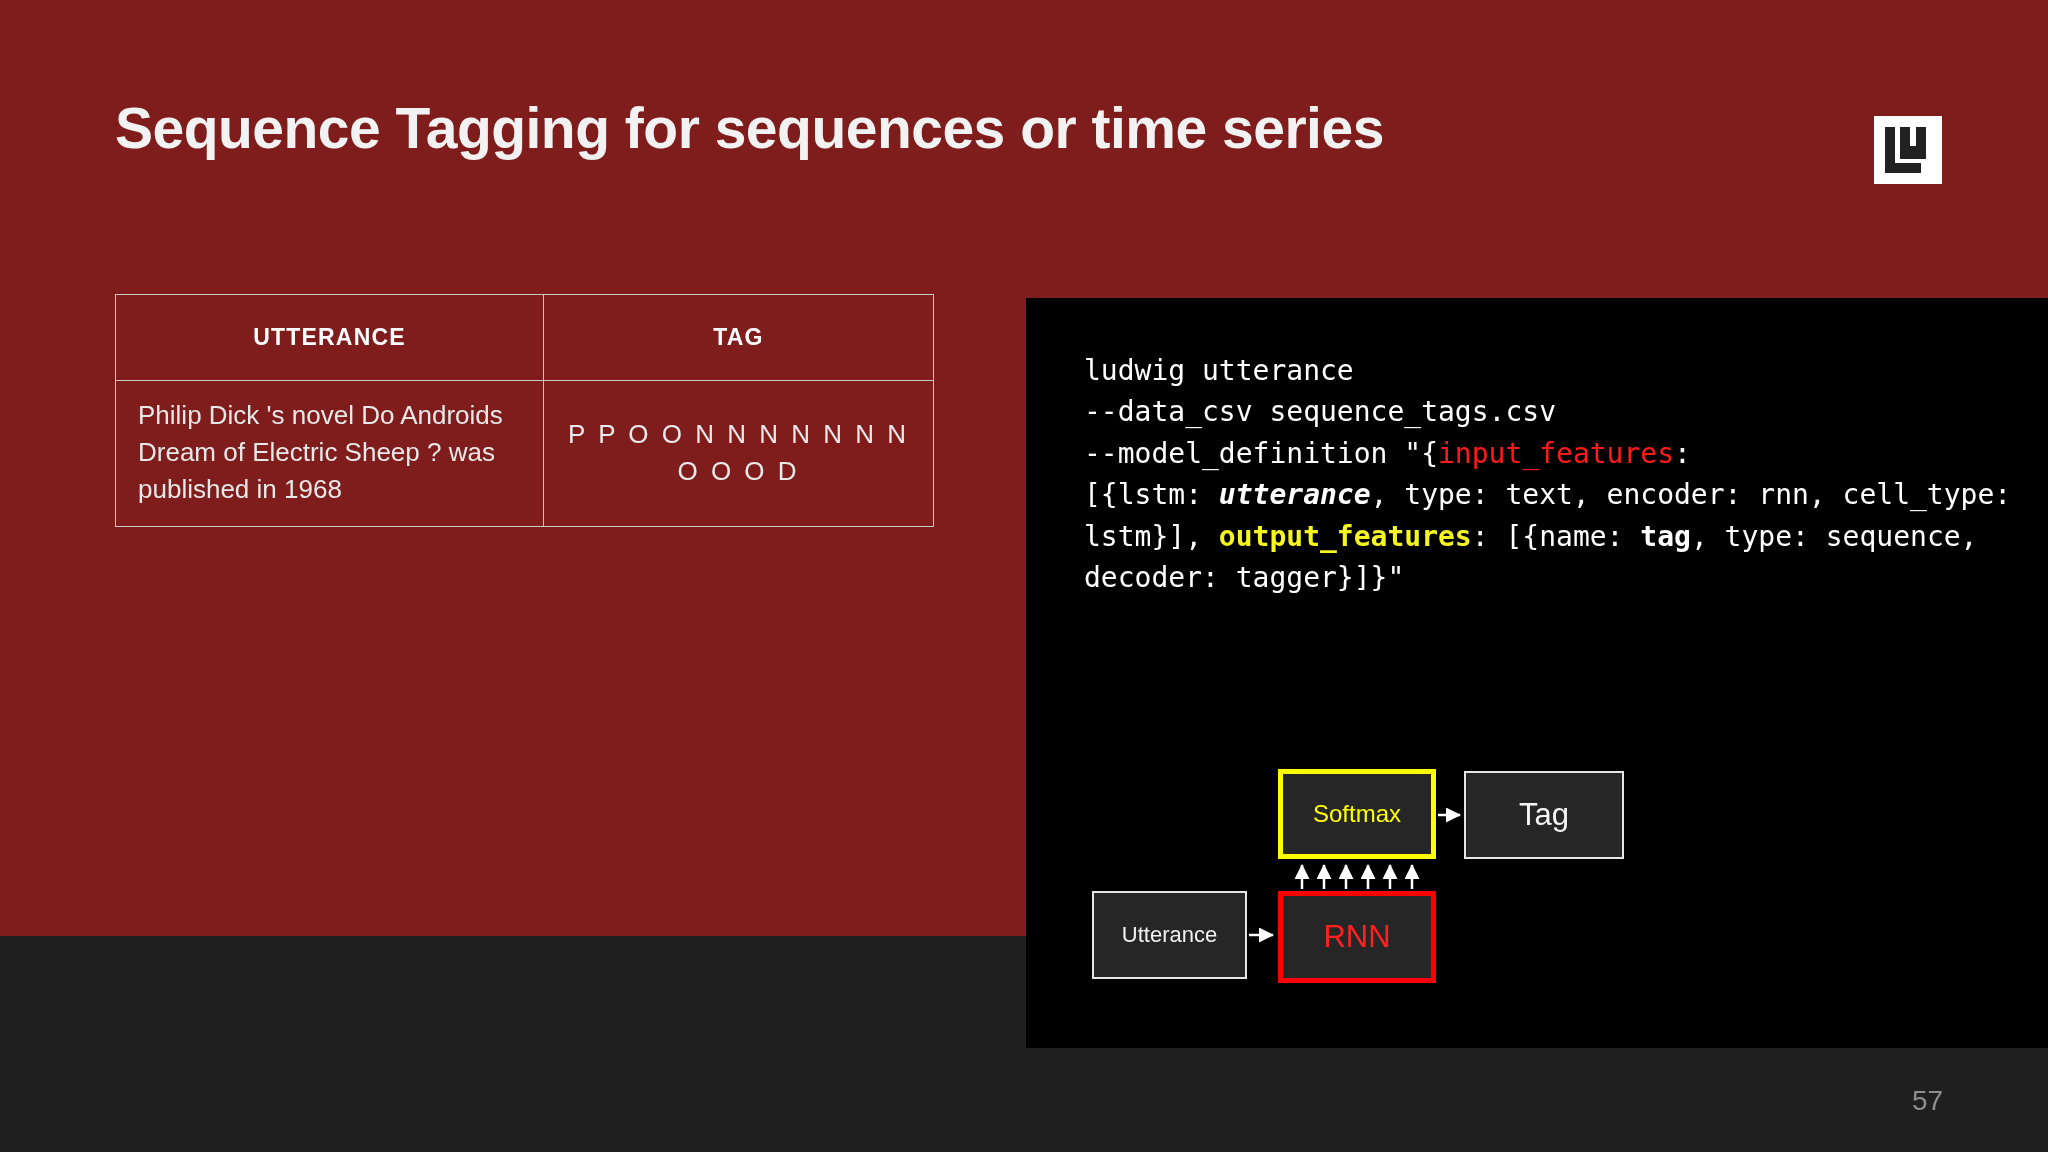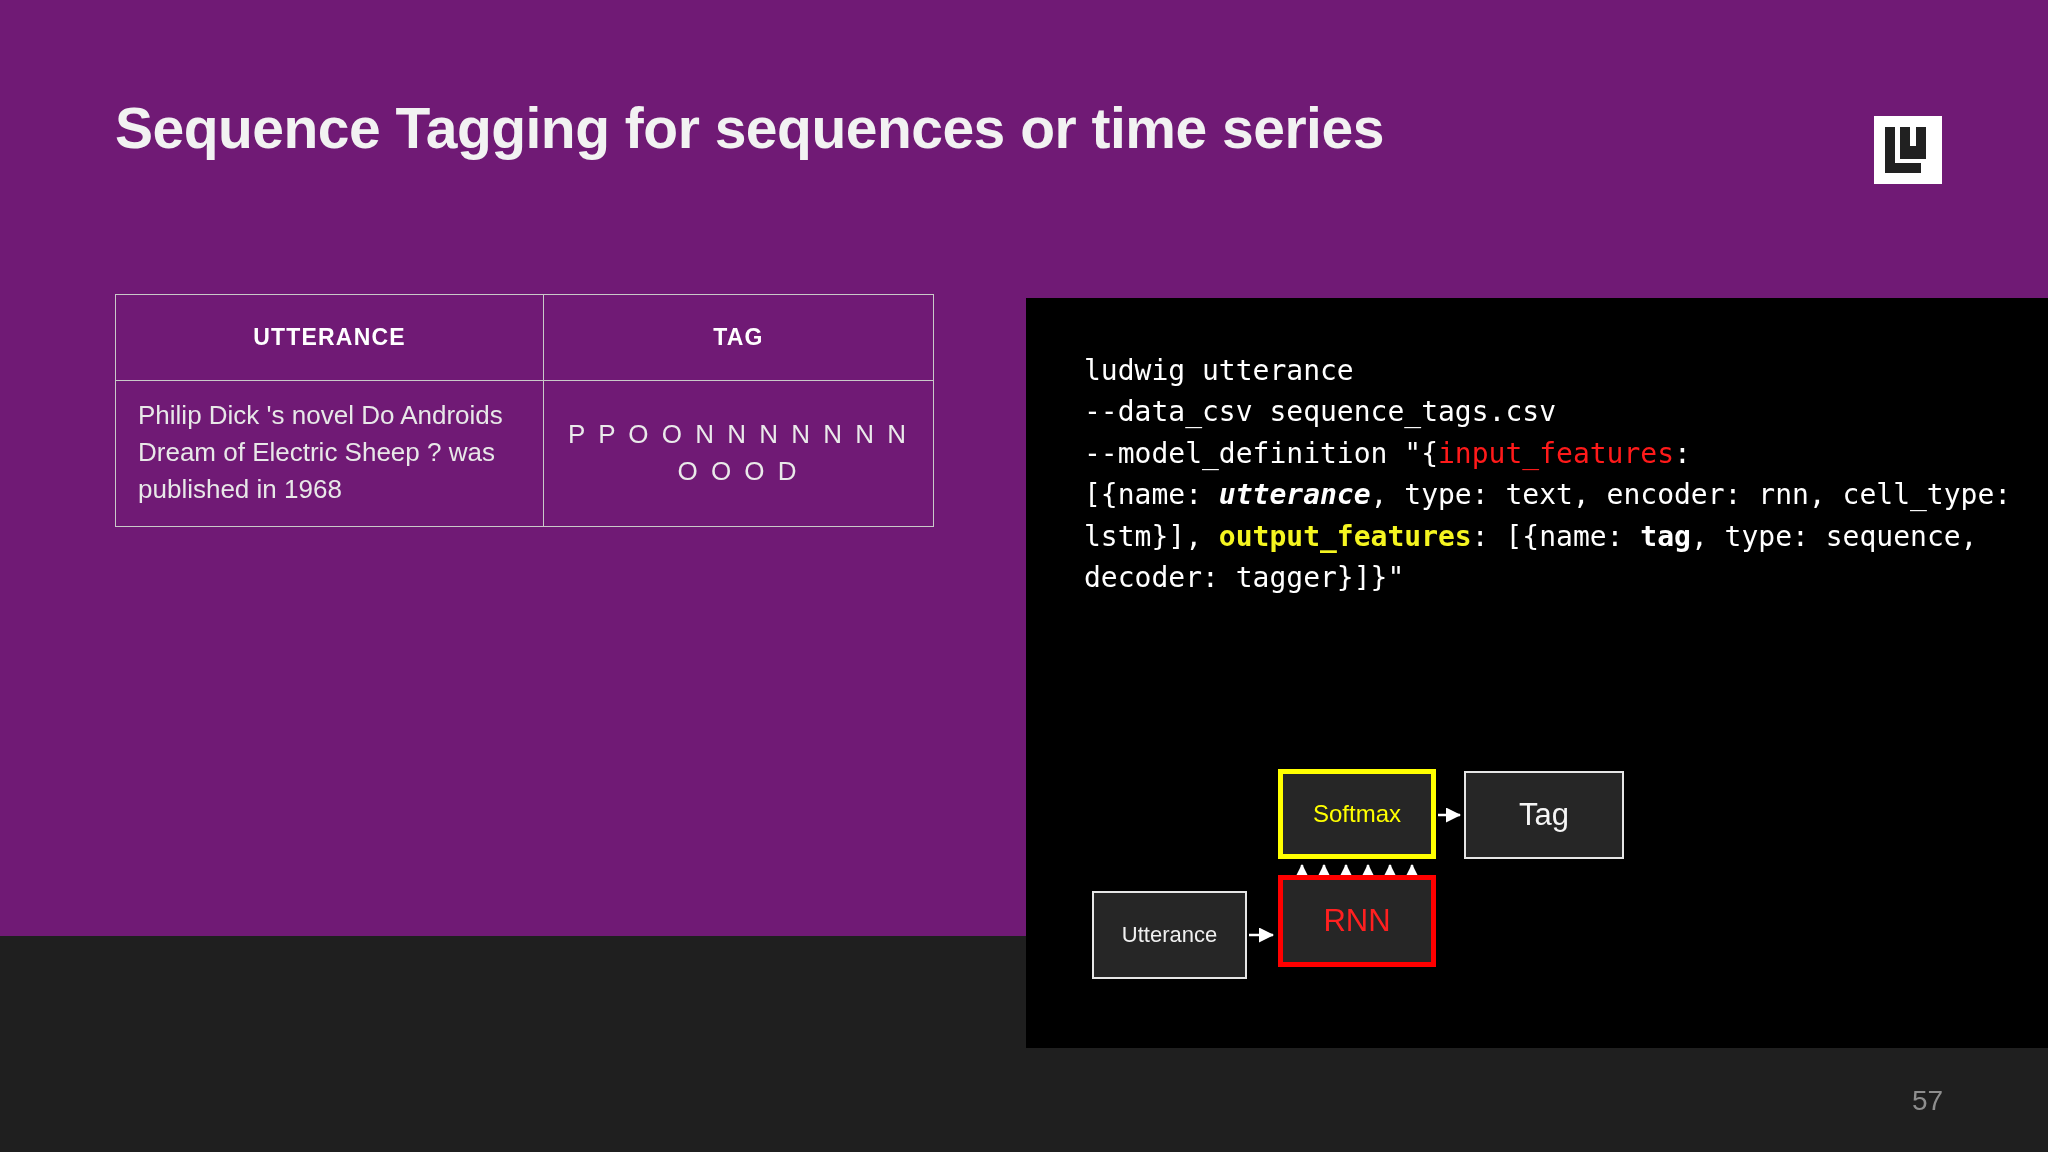--- a/index.html
+++ b/index.html
@@ -9,21 +9,21 @@
     height: 1152px;
     background: #1f1f1f;
     font-family: "Liberation Sans", sans-serif;
     overflow: hidden;
   }
 
   .slide {
     position: relative;
     width: 2048px;
     height: 936px;
-    background: #701a75;
+    background: #7f1d1d;
   }
 
   
   .slide-title {
     position: absolute;
     left: 115px;
     top: 95px;
     font-size: 57px;
     font-weight: 700;
     color: #f2f2f2;
@@ -132,21 +132,21 @@
     font-family: "Liberation Sans", sans-serif;
   }
   .node-utterance {
     left: 12px; top: 136px;
     width: 155px; height: 88px;
     border: 2px solid #e6e6e6;
     color: #f0f0f0;
     padding: 0 16px;
   }
   .node-rnn {
-    left: 198px; top: 120px;
+    left: 198px; top: 136px;
     width: 158px; height: 92px;
     border: 5px solid #ff0000;
     color: #ff2020;
     font-size: 31px;
   }
   .node-softmax {
     left: 198px; top: 14px;
     width: 158px; height: 90px;
     border: 5px solid #ffff00;
     color: #ffff00;
@@ -202,21 +202,21 @@
         <td class="cell-utt">Philip Dick 's novel Do Androids Dream of Electric Sheep ? was published in 1968</td>
         <td class="cell-tag">P P O O N N N N N N N O O O D</td>
       </tr>
     </tbody>
   </table>
 
   <div class="code-panel">
     <div class="code-block"><span>ludwig utterance</span>
 <span>--data_csv sequence_tags.csv</span>
 <span>--model_definition "{</span><span class="tok-red">input_features</span><span>:</span>
-<span>[{name: </span><span class="tok-bi">utterance</span><span>, type: text, encoder: rnn, cell_type: lstm}], </span><span class="tok-yellow">output_features</span><span>: [{name: </span><span class="tok-b">tag</span><span>, type: sequence, decoder: tagger}]}"</span></div>
+<span>[{lstm: </span><span class="tok-bi">utterance</span><span>, type: text, encoder: rnn, cell_type: lstm}], </span><span class="tok-yellow">output_features</span><span>: [{name: </span><span class="tok-b">tag</span><span>, type: sequence, decoder: tagger}]}"</span></div>
 
     <div class="diagram" style="left:54px; top:457px;">
       <svg class="wires" viewBox="0 0 560 230">
         <defs>
           <marker id="ah" markerWidth="7" markerHeight="7" refX="5.6" refY="3" orient="auto">
             <path d="M0,0 L6,3 L0,6 z" fill="#ffffff"></path>
           </marker>
         </defs>
 
         <line x1="169" y1="180" x2="193" y2="180" stroke="#ffffff" stroke-width="2.5" marker-end="url(#ah)"></line>

